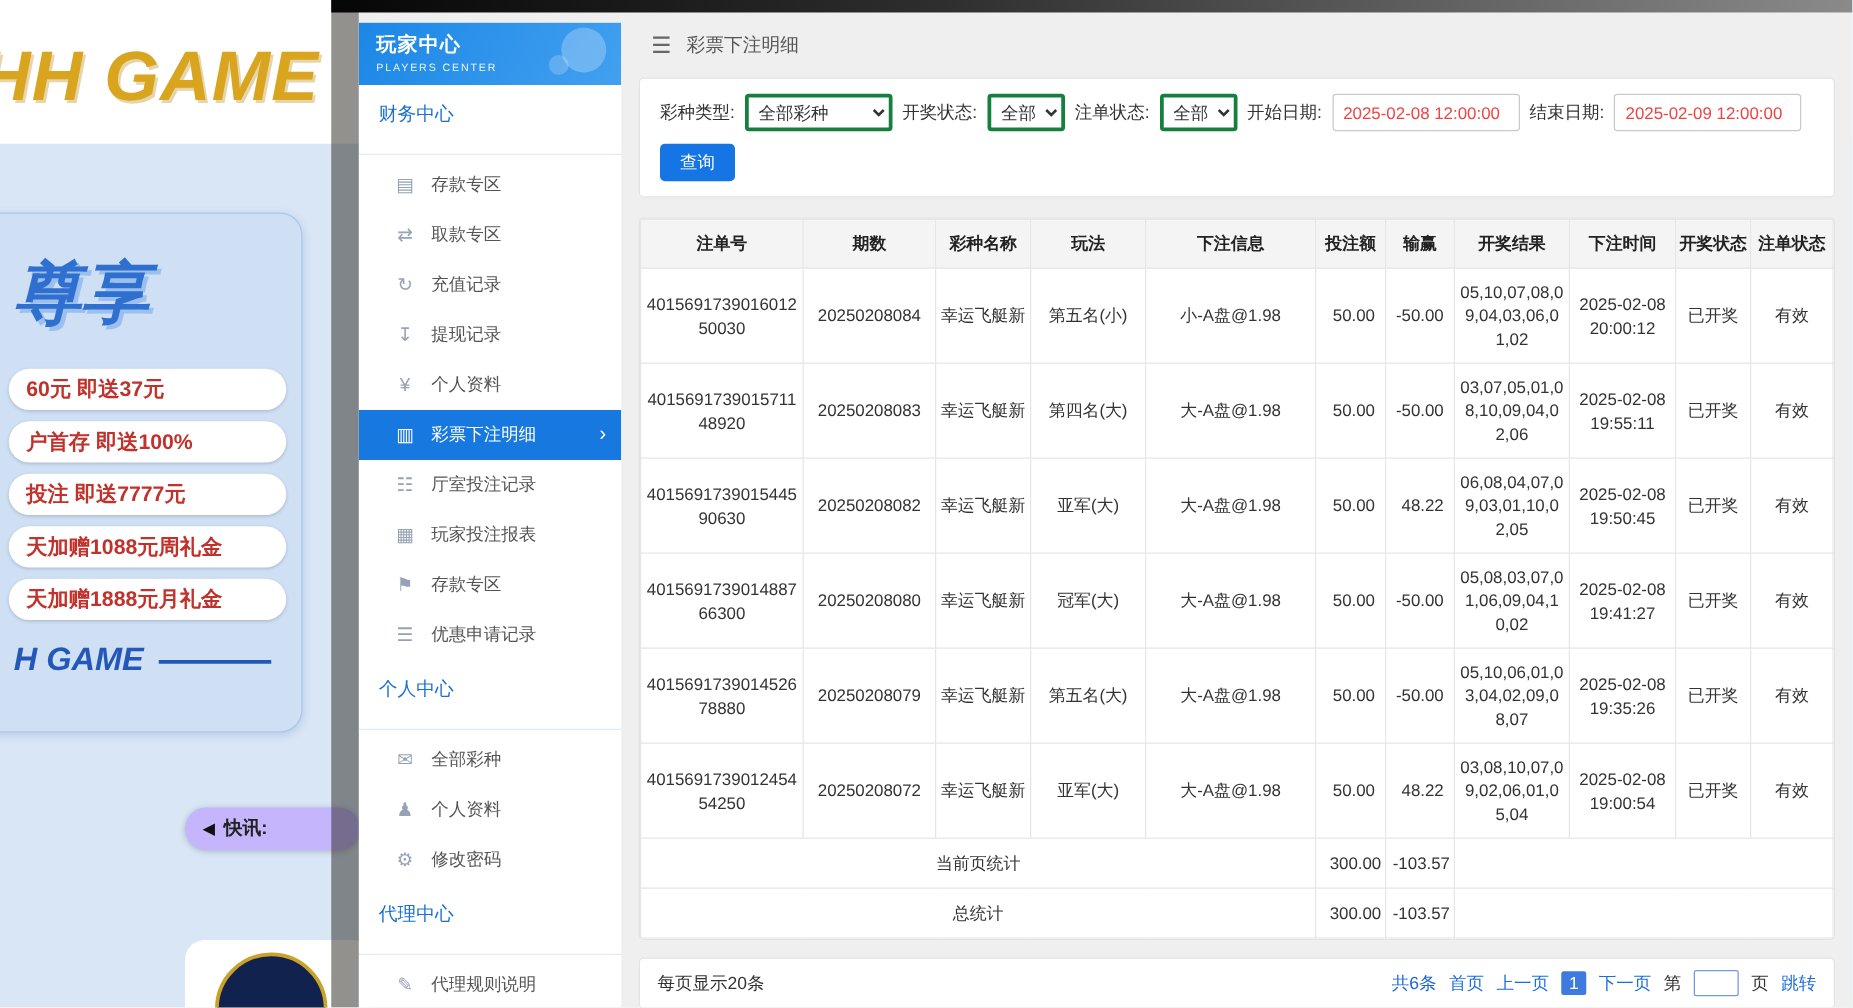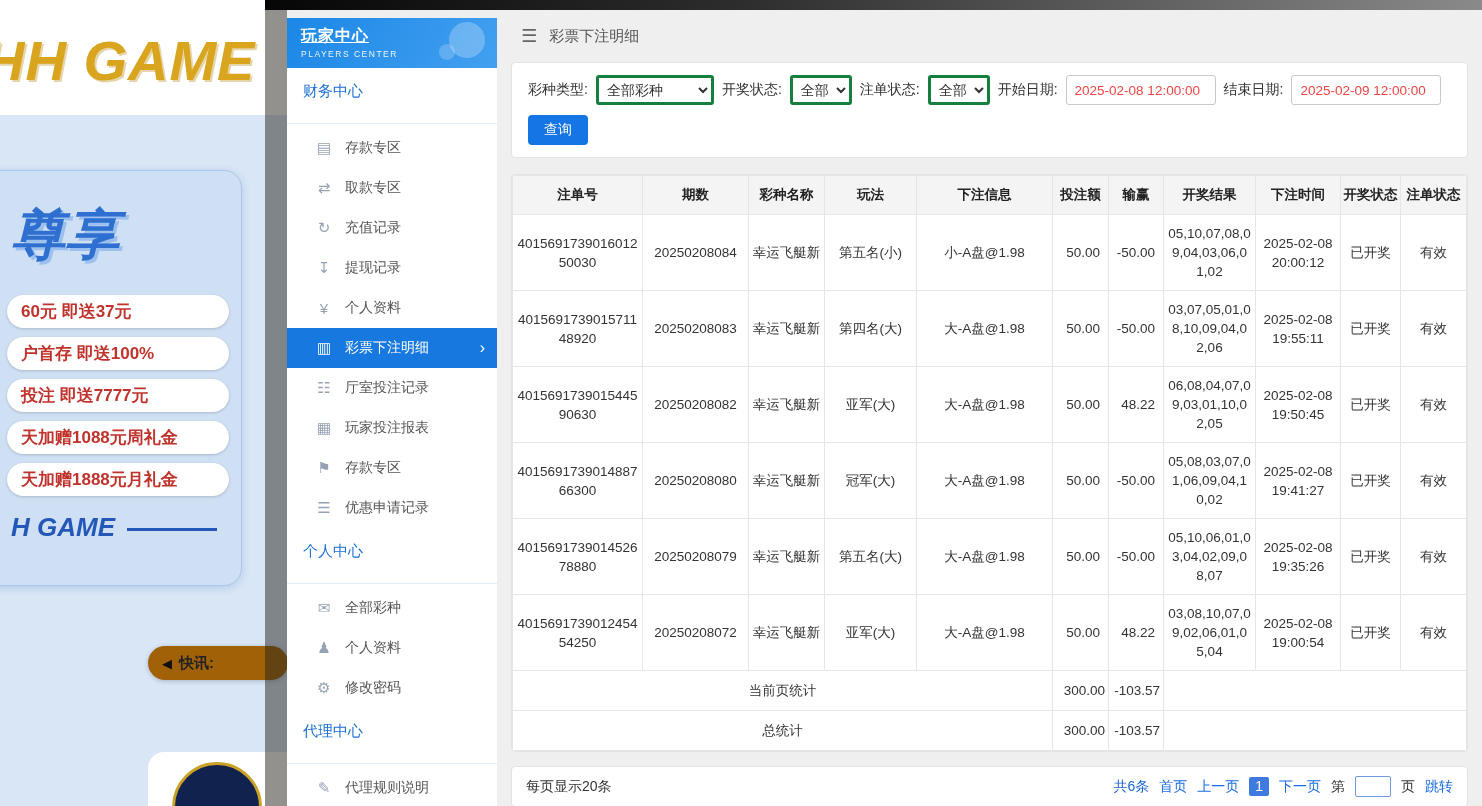--- a/index.html
+++ b/index.html
@@ -13,42 +13,42 @@
           color:#d9a41e; letter-spacing:1px; text-shadow:2px 2px 0 rgba(184,134,11,.35); white-space:nowrap; }
   .promo-card { position:absolute; left:-34px; top:170px; width:276px; height:416px; background:#cfe0f5;
                 border:1px solid #a9c7ea; border-radius:18px; box-shadow:0 2px 8px rgba(40,80,160,.18); overflow:hidden; }
   .promo-title { font-size:54px; font-weight:900; font-style:italic; color:#2f6fd0;
                  text-shadow:3px 3px 0 #9cc0ee; padding:28px 0 14px 44px; white-space:nowrap; }
   .pill { background:#fff; border-radius:18px; height:33px; line-height:33px; margin:9px 12px 0 40px;
           padding:0 14px; font-weight:bold; font-size:17px; color:#c0322b; box-shadow:0 1px 3px rgba(0,0,0,.18);
           white-space:nowrap; overflow:hidden; }
   .promo-footer { color:#2458b8; font-weight:900; font-style:italic; font-size:26px; padding:16px 0 0 44px; white-space:nowrap; }
   .promo-footer::after { content:""; display:inline-block; width:90px; height:3px; background:#2458b8; margin-left:12px; vertical-align:middle; }
-  .ticker { position:absolute; left:148px; top:646px; width:140px; height:34px; background:#a16207; border-radius:17px;
+  .ticker { position:absolute; left:148px; top:646px; width:140px; height:34px; background:#c4b5fd; border-radius:17px;
             line-height:34px; padding-left:14px; font-weight:bold; font-size:15px; color:#222;
             box-shadow:0 1px 5px rgba(0,0,0,.22); white-space:nowrap; }
   .ticker-icon { font-size:13px; margin-right:7px; color:#111; }
   .bottom-card { position:absolute; left:148px; top:752px; width:150px; height:54px; background:#fff; border-radius:16px 16px 0 0; }
   .navy-circle { position:absolute; left:172px; top:762px; width:90px; height:90px; border-radius:50%;
                  background:#12224f; border:3px solid #c9a227; }
 
   
   .dim-gutter { position:absolute; left:265px; top:0; width:22px; height:100%; background:rgba(40,35,30,.5); z-index:5; }
   .top-strip { position:absolute; left:265px; right:0; top:0; height:10px; z-index:6;
                background:linear-gradient(to right,#060606,#2e2e2e 40%,#5c5c5c 70%,#8a8a8a); }
 
   
   .panel { position:absolute; left:287px; top:10px; right:0; bottom:0; background:#efefef; z-index:4; overflow:hidden; }
 
   
   .sidebar { position:absolute; left:0; top:8px; bottom:0; width:210px; background:#fff; overflow:hidden; }
   .sb-header { height:50px; background:linear-gradient(120deg,#1b87e6,#43a0f0); color:#fff; padding:8px 14px; position:relative; overflow:hidden; }
   .sb-header::before { content:""; position:absolute; right:12px; top:4px; width:36px; height:36px; border-radius:50%; background:rgba(255,255,255,.25); }
   .sb-header::after { content:""; position:absolute; right:42px; top:26px; width:16px; height:16px; border-radius:50%; background:rgba(255,255,255,.2); }
-  .sb-title { font-size:16px; font-weight:bold; letter-spacing:1px;text-decoration:underline; }
+  .sb-title { font-size:16px; font-weight:bold; letter-spacing:1px; }
   .sb-sub { font-size:8.5px; letter-spacing:1.5px; color:rgba(255,255,255,.9); margin-top:2px; }
   .sb-section-title { color:#1a6fd4; font-size:15px; padding:14px 16px 22px; border-bottom:1px solid #e0ecfa; margin-bottom:4px; }
   .sb-item { height:40px; display:flex; align-items:center; gap:12px; padding:0 12px 0 28px; font-size:14px; color:#555; cursor:pointer; }
   .sb-icon { width:18px; text-align:center; font-size:15px; color:#97a3b5; }
   .sb-item.active { background:#1778e0; color:#fff; }
   .sb-item.active .sb-icon { color:#fff; }
   .sb-arrow { margin-left:auto; font-size:16px; color:#fff; }
 
   
   .main { margin-left:210px; height:100%; padding:0 14px; }

